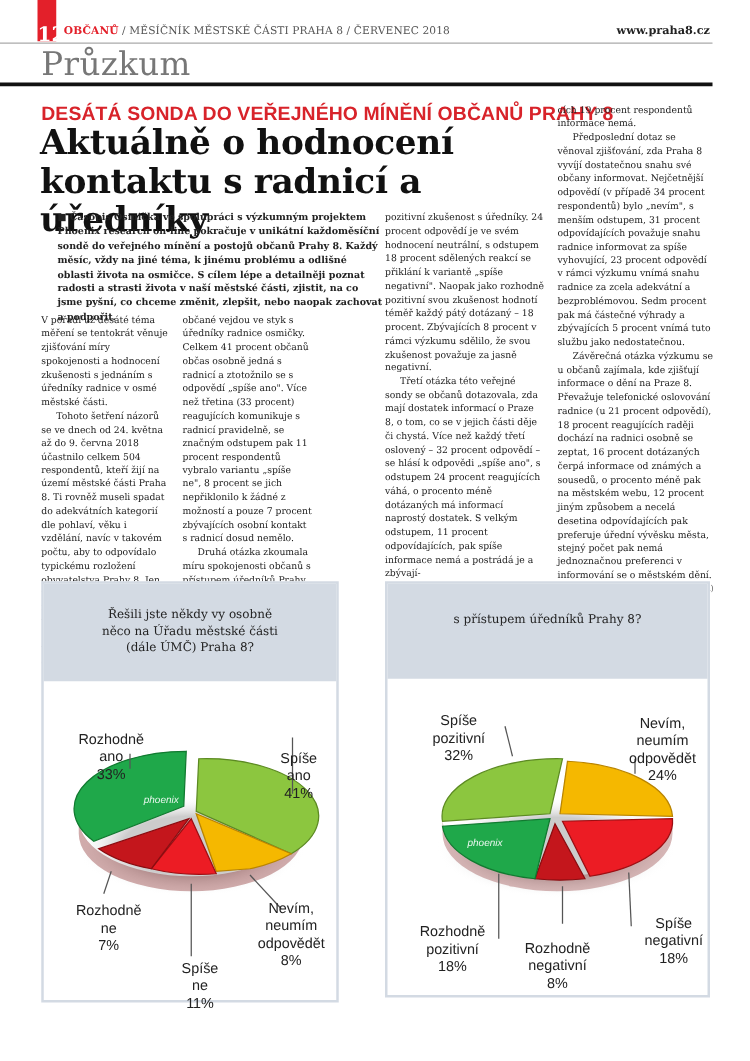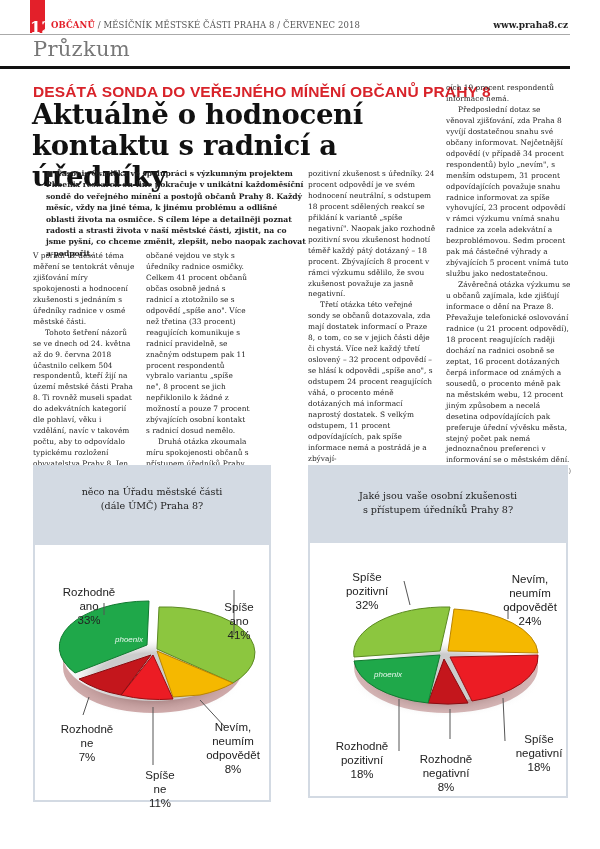--- a/index.html
+++ b/index.html
@@ -3,21 +3,21 @@
 <meta charset="utf-8">
 <style>
   html,body{margin:0;padding:0;background:#fff;}
   body{width:600px;height:849px;position:relative;overflow:hidden;font-family:"DejaVu Serif",serif;color:#222;}
   .redtab{position:absolute;left:30px;top:0;width:15px;height:33px;background:#e3202a;}
   .pageno{position:absolute;left:30px;top:18px;width:15px;text-align:center;color:#fff;font-family:"DejaVu Serif",serif;font-weight:bold;font-size:16px;}
   .runhead{position:absolute;left:51px;top:20px;font-size:8.5px;color:#555;font-family:"DejaVu Serif",serif;letter-spacing:0.1px;}
   .runhead .brand{color:#e3202a;font-weight:bold;}
   .url{position:absolute;right:32px;top:20px;font-size:9px;font-weight:bold;color:#222;font-family:"DejaVu Serif",serif;}
   .rule1{position:absolute;left:0;right:30px;top:34px;height:1px;background:#aaa;}
-  .section{position:absolute;left:33px;top:37px;font-family:"DejaVu Serif",serif;font-size:21px;color:#777;letter-spacing:0.3px;}
+  .section{position:absolute;left:33px;top:37px;font-family:"DejaVu Serif",serif;font-size:26px;color:#777;letter-spacing:0.3px;}
   .rule2{position:absolute;left:0;right:30px;top:66px;height:3px;background:#111;}
   .kicker{position:absolute;left:33px;top:83px;font-family:"Liberation Sans",sans-serif;font-weight:bold;font-size:15.5px;color:#d8232a;letter-spacing:0.1px;}
   .headline{position:absolute;left:32px;top:99px;width:410px;font-family:"DejaVu Serif",serif;font-weight:bold;font-size:27.5px;line-height:31px;color:#111;letter-spacing:-0.3px;}
   .lead{position:absolute;left:33px;top:168px;width:262px;font-family:"DejaVu Serif",serif;font-weight:bold;font-size:7.6px;line-height:11.4px;color:#222;margin-left:13px;}
   .col{position:absolute;font-family:"DejaVu Serif",serif;font-size:7.4px;line-height:10.95px;color:#222;text-align:left;}
   .col p{margin:0;}
   .col p.ind{text-indent:12px;}
   .c1{left:33px;top:251px;width:102px;}
   .c2{left:146px;top:251px;width:104px;}
   .c3{left:308px;top:169px;width:128px;}
@@ -61,20 +61,21 @@
   <p class="ind">Třetí otázka této veřejné sondy se občanů dotazovala, zda mají dostatek informací o Praze 8, o tom, co se v jejich části děje či chystá. Více než každý třetí oslovený – 32 procent odpovědí – se hlásí k odpovědi „spíše ano", s odstupem 24 procent reagujících váhá, o procento méně dotázaných má informací naprostý dostatek. S velkým odstupem, 11 procent odpovídajících, pak spíše informace nemá a postrádá je a zbývají-</p>
 </div>
 <div class="col c4">
   <p>cích 19 procent respondentů informace nemá.</p>
   <p class="ind">Předposlední dotaz se věnoval zjišťování, zda Praha 8 vyvíjí dostatečnou snahu své občany informovat. Nejčetnější odpovědí (v případě 34 procent respondentů) bylo „nevím", s menším odstupem, 31 procent odpovídajících považuje snahu radnice informovat za spíše vyhovující, 23 procent odpovědí v rámci výzkumu vnímá snahu radnice za zcela adekvátní a bezproblémovou. Sedm procent pak má částečné výhrady a zbývajících 5 procent vnímá tuto službu jako nedostatečnou.</p>
   <p class="ind"><span>Závěrečná otázka výzkumu se u občanů zajímala, kde zjišťují informace o dění na Praze 8. Převažuje telefonické oslovování radnice (u 21 procent odpovědí), 18 procent reagujících raději dochází na radnici osobně se zeptat, 16 procent dotázaných čerpá informace od známých a sousedů, o procento méně pak na městském webu, 12 procent jiným způsobem a necelá desetina odpovídajících pak preferuje úřední vývěsku města, stejný počet pak nemá jednoznačnou preferenci v informování se o městském dění.</span> <span class="credit">(red)</span></p>
 </div>
 
 <div class="panel p1">
   <div class="panel-head">
+    <div>Řešili jste někdy vy osobně</div>
     <div>něco na Úřadu městské části</div>
     <div>(dále ÚMČ) Praha 8?</div>
   </div>
   <svg class="pie" width="234" height="257" style="left:0;top:78px;">
     <defs>
       <radialGradient id="shadow1" cx="50%" cy="50%" r="50%">
           <stop offset="60%" stop-color="#ccc"></stop>
           <stop offset="100%" stop-color="#fff" stop-opacity="0"></stop>
         </radialGradient>
     </defs>
@@ -118,21 +119,20 @@
   </div>
   <div class="lbl" style="left:12px;top:255px;width:80px;">
     <div>Rozhodně</div>
     <div>ne</div>
     <div>7%</div>
   </div>
 </div>
 
 <div class="panel p2">
   <div class="panel-head">
-    <div>Jaké jsou vaše osobní zkušenosti</div>
     <div>s přístupem úředníků Prahy 8?</div>
   </div>
   <svg class="pie" width="256" height="255" style="left:0;top:76px;">
     <defs>
       <radialGradient id="shadow2" cx="50%" cy="50%" r="50%">
           <stop offset="60%" stop-color="#ccc"></stop>
           <stop offset="100%" stop-color="#fff" stop-opacity="0"></stop>
         </radialGradient>
     </defs>
     <ellipse cx="135" cy="135" rx="96" ry="40" fill="url(#shadow2)"></ellipse>

